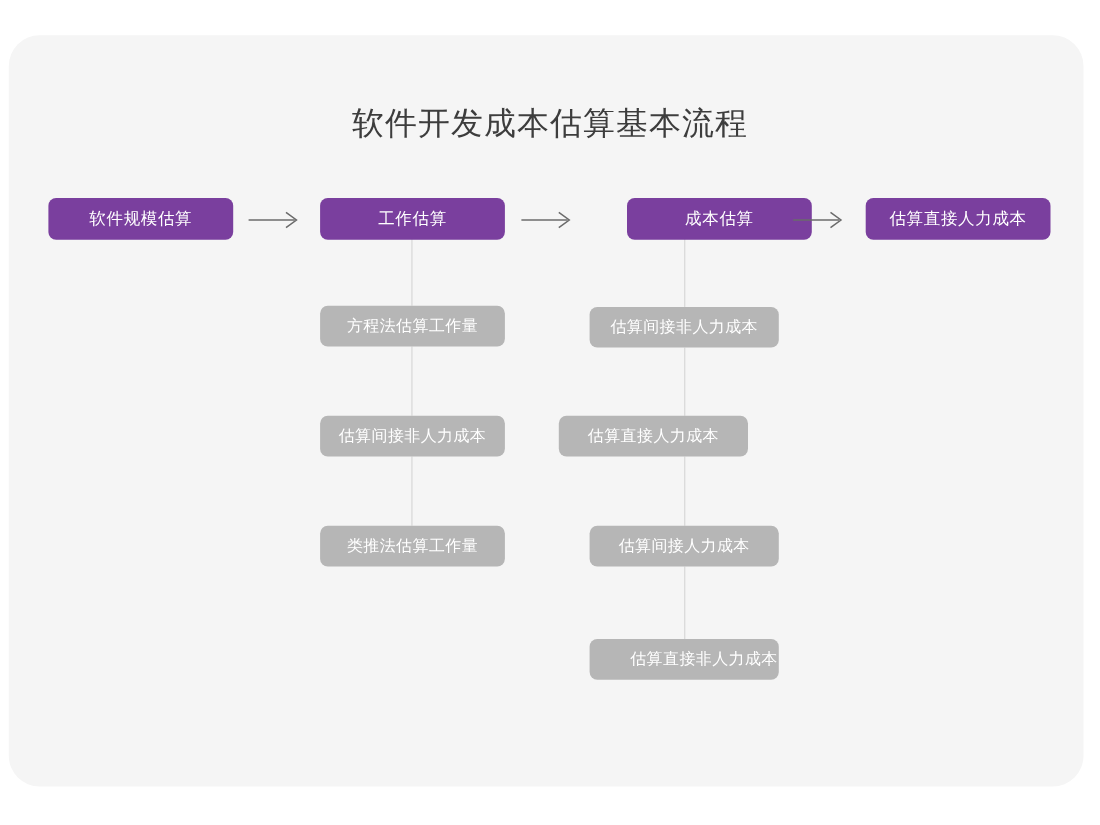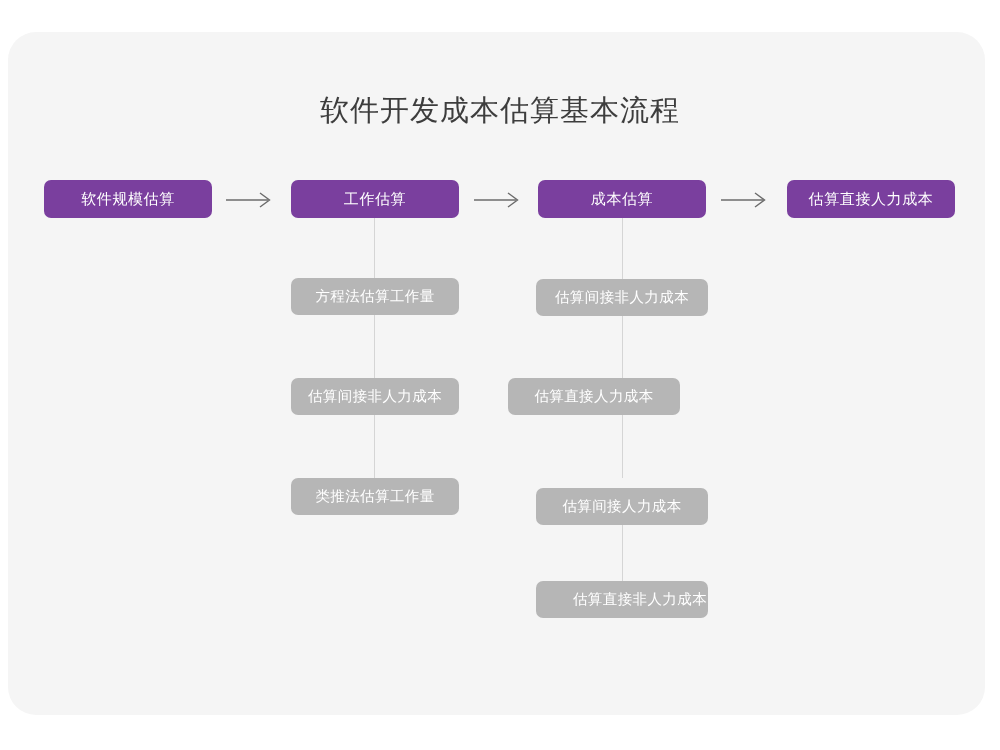--- a/index.html
+++ b/index.html
@@ -31,21 +31,20 @@
     background: #f5f5f5;
     border-radius: 28px;
   }
 
   .diagram {
     position: absolute;
     left: 0;
     top: 0;
     width: 1000px;
     height: 528px;
-    font-family: Liberation Mono, monospace;
   }
 
   .title {
     position: absolute;
     left: 0;
     top: 93px;
     width: 1000px;
     text-align: center;
     font-size: 29px;
     color: #3d3d3d;
@@ -134,21 +133,21 @@
 
     <div class="node primary" style="left:291px; top:180px; width:168px;">
       <span>工作估算</span>
     </div>
 
     <svg class="arrow" style="left:472px; top:189px;" viewBox="0 0 52 22">
       <path d="M2 11 H44" stroke="#6b6b6b" stroke-width="1.4" fill="none"></path>
       <path d="M36 4 L45.5 11 L36 18" stroke="#6b6b6b" stroke-width="1.4" fill="none"></path>
     </svg>
 
-    <div class="node primary" style="left:538px; top:180px; width:168px;text-align:center;">
+    <div class="node primary" style="left:570px; top:180px; width:168px;text-align:center;">
       <span>成本估算</span>
     </div>
 
     <svg class="arrow" style="left:719px; top:189px;" viewBox="0 0 52 22">
       <path d="M2 11 H44" stroke="#6b6b6b" stroke-width="1.4" fill="none"></path>
       <path d="M36 4 L45.5 11 L36 18" stroke="#6b6b6b" stroke-width="1.4" fill="none"></path>
     </svg>
 
     <div class="node primary" style="left:787px; top:180px; width:168px;">
       <span>估算直接人力成本</span>
@@ -167,21 +166,21 @@
     </div>
 
     <div class="node secondary" style="left:536px; top:279px; width:172px;text-align:right;">
       <span>估算间接非人力成本</span>
     </div>
 
     <div class="node secondary" style="left:508px; top:378px; width:172px;">
       <span>估算直接人力成本</span>
     </div>
 
-    <div class="node secondary" style="left:536px; top:478px; width:172px;margin-top:10px;">
+    <div class="node secondary" style="left:536px; top:478px; width:172px;">
       <span>估算间接人力成本</span>
     </div>
 
     <div class="node secondary" style="left:536px; top:581px; width:172px;padding-left:36px;">
       <span>估算直接非人力成本</span>
     </div>
 
   </div>
 </div>
 

